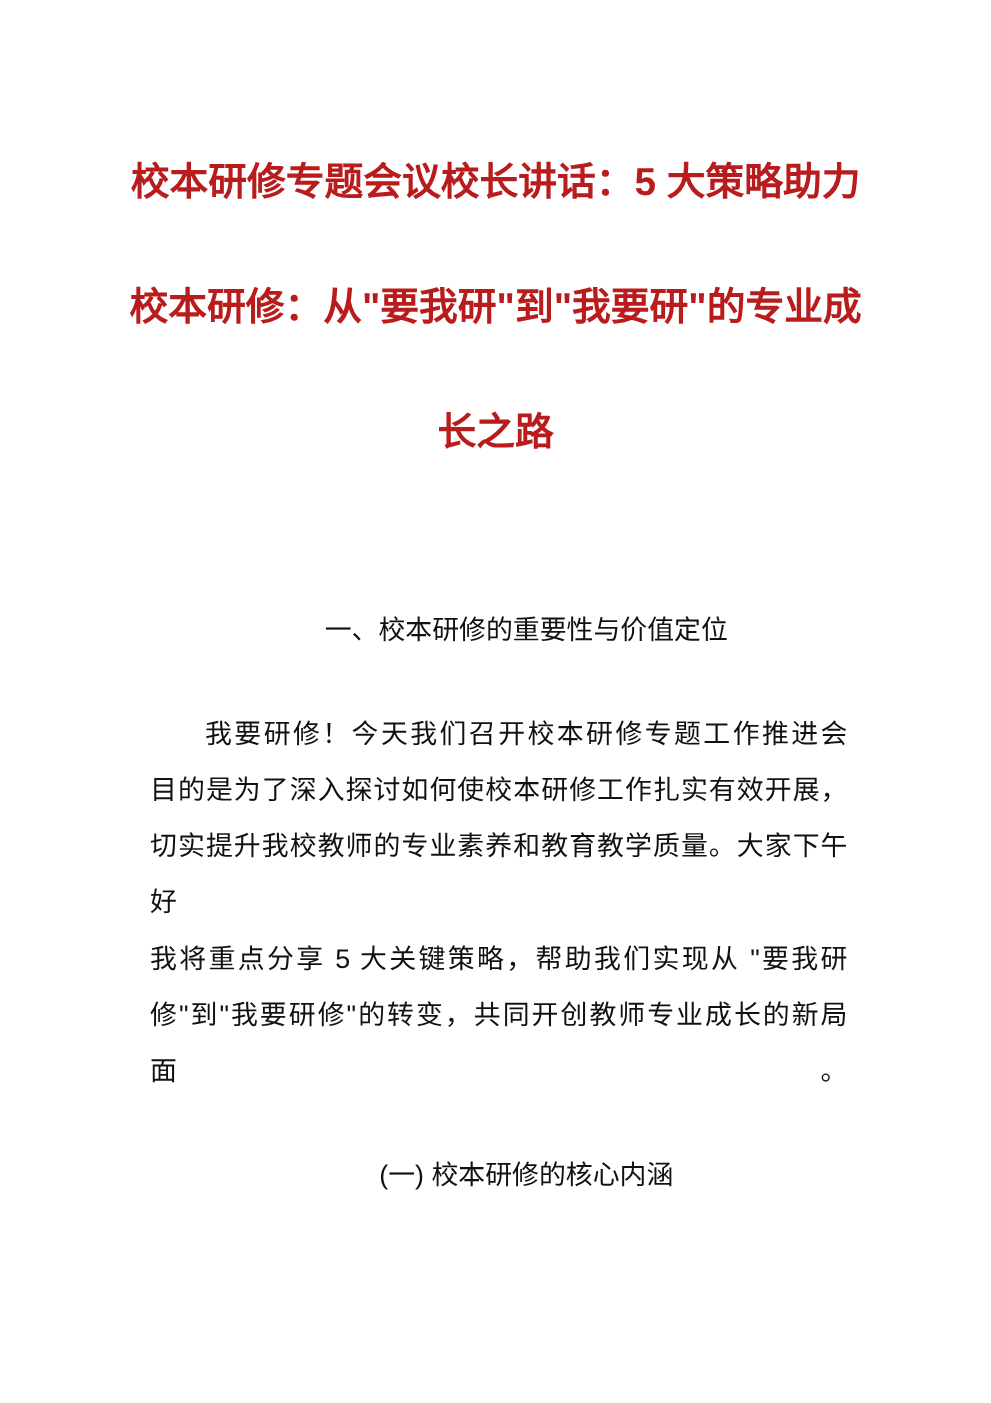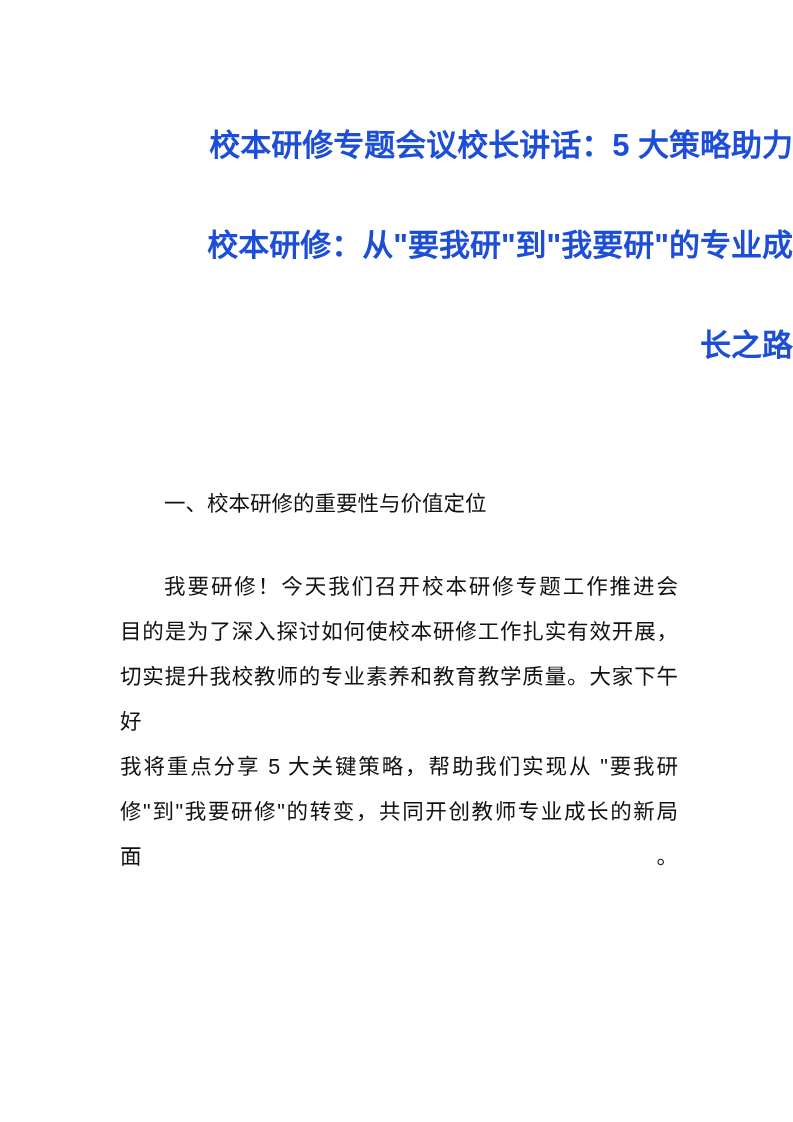--- a/index.html
+++ b/index.html
@@ -10,41 +10,41 @@
     overflow: hidden;
   }
   .page {
     position: relative;
     width: 793px; height: 1122px;
     background: #ffffff;
     overflow: hidden;
   }
   .doc-title {
     padding-top: 96px;
-    text-align: right;
+    text-align: center;
     font-weight: 700;
     font-size: 31px;
-    color: #1d4ed8;
+    color: #b91c1c;
   }
   .title-line {
     height: 100px;
     line-height: 100px;
     white-space: nowrap;
   }
   .doc-body {
     margin: 86px 115px 0 120px;
     font-size: 21.5px;
     color: #111111;
   }
   .para { margin-top: 38px; }
   .para:first-child { margin-top: 0; }
   .indent {
     padding-left: 44px;
     line-height: 45px;
-    text-align: left;
+    text-align: center;
   }
   .pline { line-height: 45px; }
   .pline.first { padding-left: 44px; }
   .just {
     text-align: justify;
     text-align-last: justify;
   }
 </style>
 </head>
 <body>
@@ -63,16 +63,17 @@
 
 
     <div class="para">
       <div class="pline first just">我要研修！今天我们召开校本研修专题工作推进会</div>
       <div class="pline just">目的是为了深入探讨如何使校本研修工作扎实有效开展，</div>
       <div class="pline just">切实提升我校教师的专业素养和教育教学质量。大家下午好</div>
       <div class="pline just">我将重点分享 5 大关键策略，帮助我们实现从 "要我研</div>
       <div class="pline just">修"到"我要研修"的转变，共同开创教师专业成长的新局面。</div>
     </div>
 
+    <p class="para indent">(一) 校本研修的核心内涵</p>
 
   </main>
 
 </div>
 
 </body></html>

